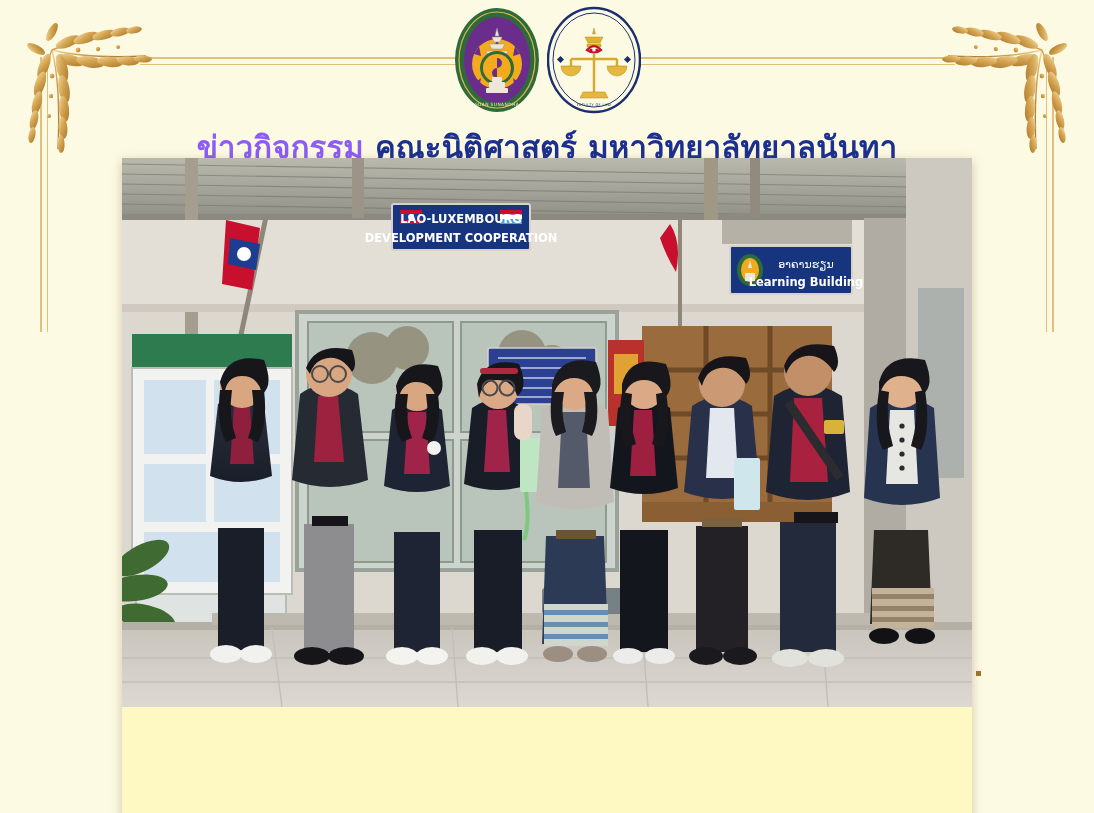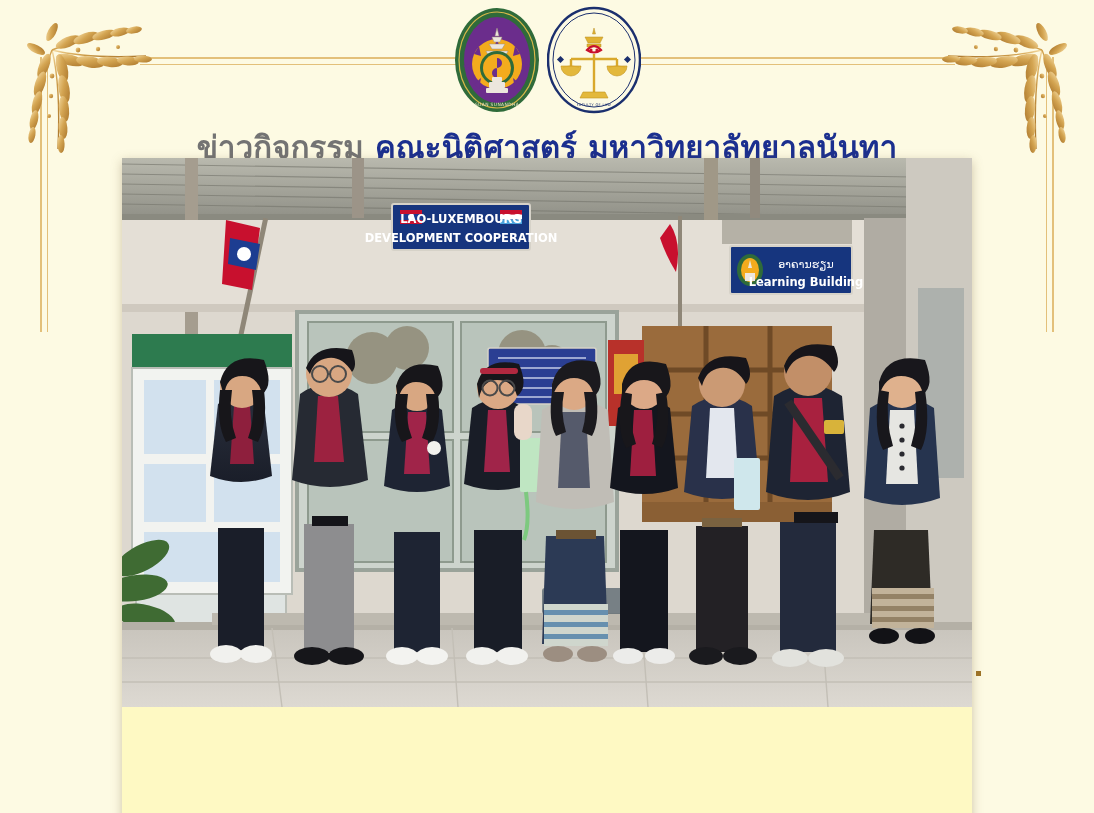--- a/index.html
+++ b/index.html
@@ -36,21 +36,21 @@
 
   
   .headline {
     position: absolute; left: 0; right: 0; top: 122px;
     text-align: center;
     font-size: 31px;
     font-weight: bold;
     letter-spacing: .2px;
     white-space: nowrap;
   }
-  .headline .red  { color: #737373; text-align: right; }
+  .headline .red  { color: #8b5cf6; text-align: right; }
   .headline .blue { color: #1b2f8f; }
 
   
   .photo-wrap {
     position: absolute;
     left: 122px; top: 158px;
     width: 850px; height: 699px;
     box-shadow: 0 3px 10px rgba(120,100,60,.35);
     overflow: hidden;
     background: #fef9c3;

